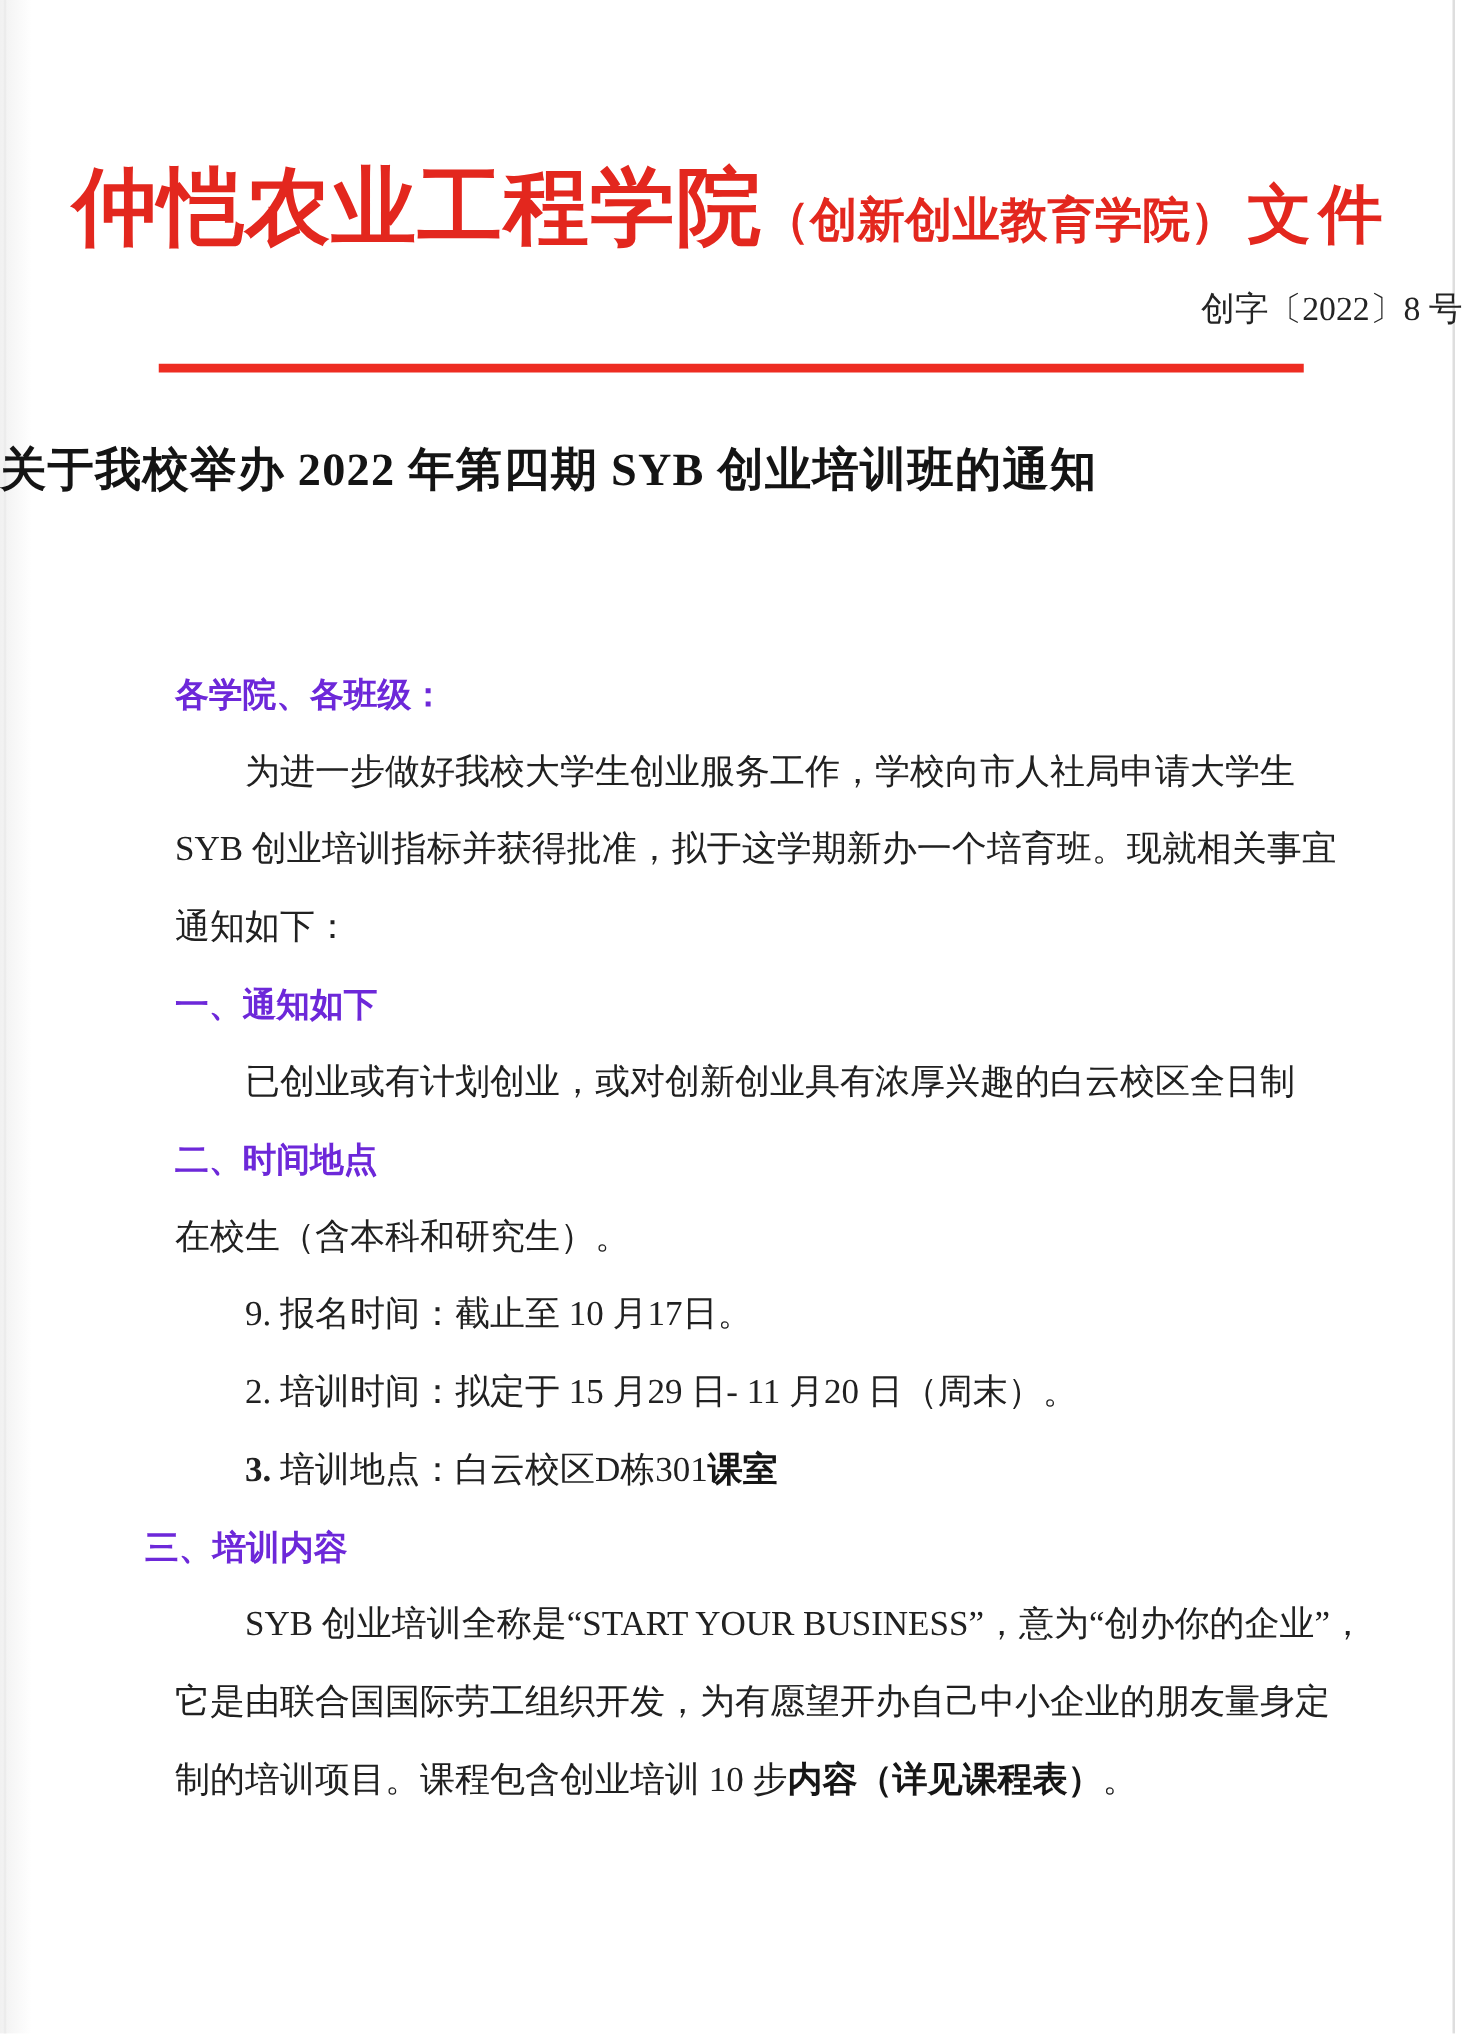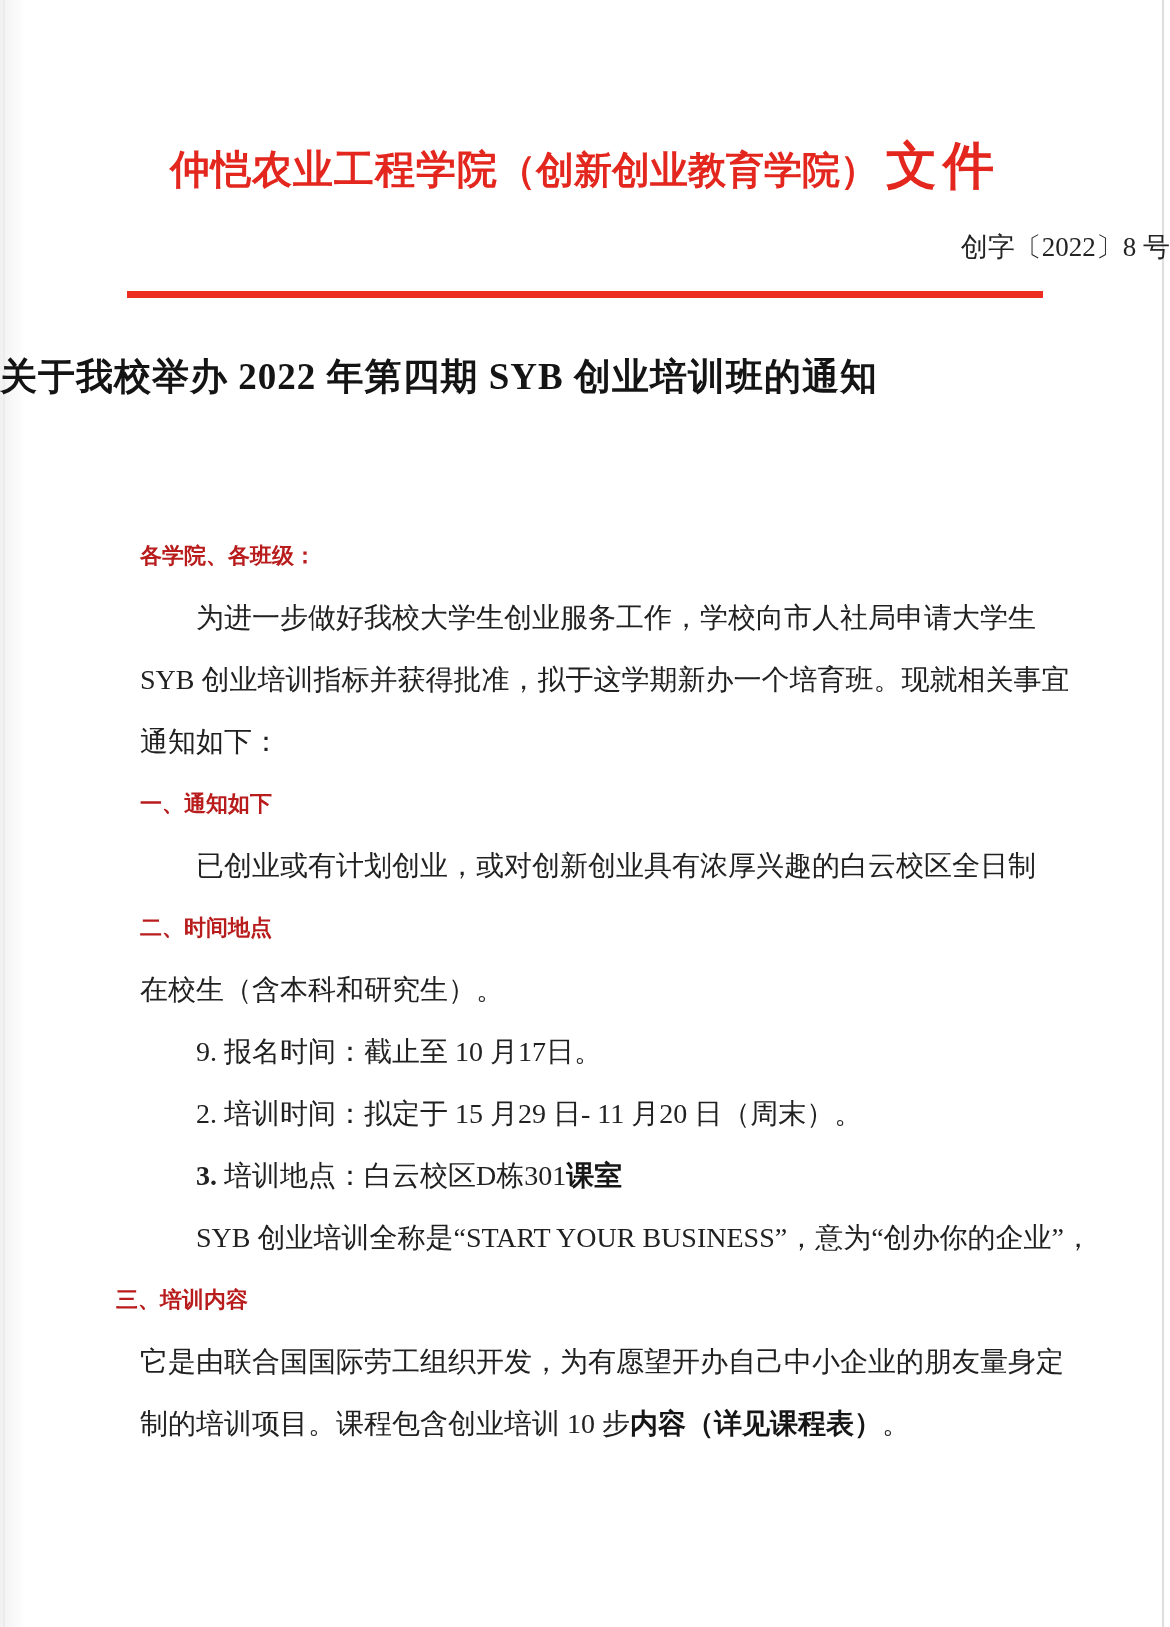--- a/index.html
+++ b/index.html
@@ -25,21 +25,21 @@
     position: absolute; left: 1162px; top: 0; width: 2px; height: 100%;
     background: #dedede;
   }
 
   
   .org-line {
     position: absolute; top: 130px; left: 0; width: 100%;
     text-align: center; line-height: 72px;
     color: #e3271e; font-weight: 700; white-space: nowrap;
   }
-  .org-main   { font-size: 40px; letter-spacing: 1px; }
+  .org-main   { font-size: 68px; letter-spacing: 1px; }
   .org-paren  { font-size: 38px; }
   .org-suffix { font-size: 51px; margin-left: 8px; letter-spacing: 6px; }
 
   .doc-number {
     position: absolute; top: 228px; left: 0; width: 100%;
     text-align: right; font-size: 27px; line-height: 38px;
     color: #242424; white-space: nowrap;
   }
 
   .red-rule {
@@ -57,21 +57,21 @@
   .body-col {
     position: absolute; top: 525px; left: 140px; width: 900px;
   }
   .line {
     height: 62px; line-height: 62px;
     font-size: 28px; white-space: nowrap; color: #212121;
   }
   .indent { padding-left: 56px; }
   .salutation, .h2, .h3 {
     font-family: "Liberation Sans", "DejaVu Sans", sans-serif;
-    font-weight: 700; font-size: 22px; color: #b91c1c;
+    font-weight: 700; font-size: 27px; color: #6d28d9;
   }
   .h3 { margin-left: -24px; }
   .em-sans {
     font-family: "Liberation Sans", "DejaVu Sans", sans-serif;
     font-weight: 700; color: #161616;
   }
   .num-bold { font-weight: 700; }
 </style>
 </head>
 <body>
@@ -99,21 +99,21 @@
     <div class="line">通知如下：</div>
     <div class="line h2">一、通知如下</div>
     <div class="line indent">已创业或有计划创业，或对创新创业具有浓厚兴趣的白云校区全日制</div>
     <div class="line h2">二、时间地点</div>
     <div class="line">在校生（含本科和研究生）。</div>
     <div class="line indent">9. 报名时间：截止至 10 月17日。</div>
     <div class="line indent">2. 培训时间：拟定于 15 月29 日- 11 月20 日（周末）。</div>
     <div class="line indent">
       <span class="num-bold">3.</span><span> 培训地点：白云校区D栋301</span><span class="em-sans">课室</span>
     </div>
+    <div class="line h3">三、培训内容</div>
     <div class="line indent">SYB 创业培训全称是“START YOUR BUSINESS”，意为“创办你的企业”，</div>
-    <div class="line h3">三、培训内容</div>
     <div class="line">它是由联合国国际劳工组织开发，为有愿望开办自己中小企业的朋友量身定</div>
     <div class="line">
       <span>制的培训项目。课程包含创业培训 10 步</span><span class="em-sans">内容（详见课程表）</span><span>。</span>
     </div>
   </div>
 
 </div>
 
 </body></html>

